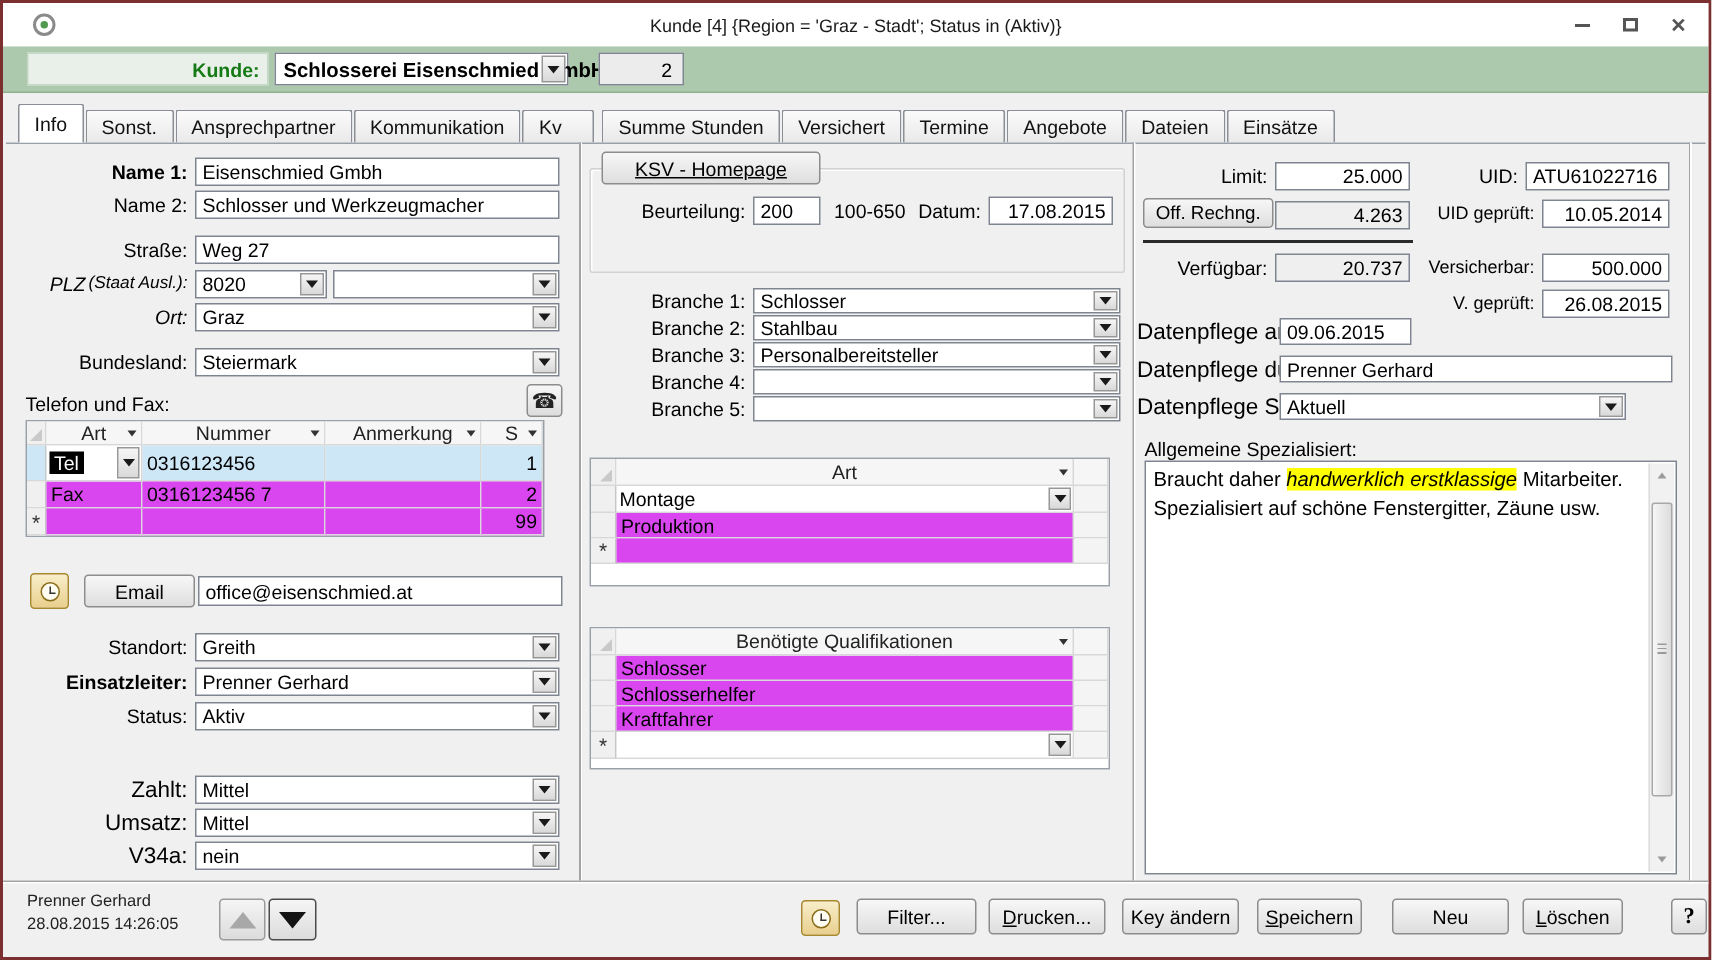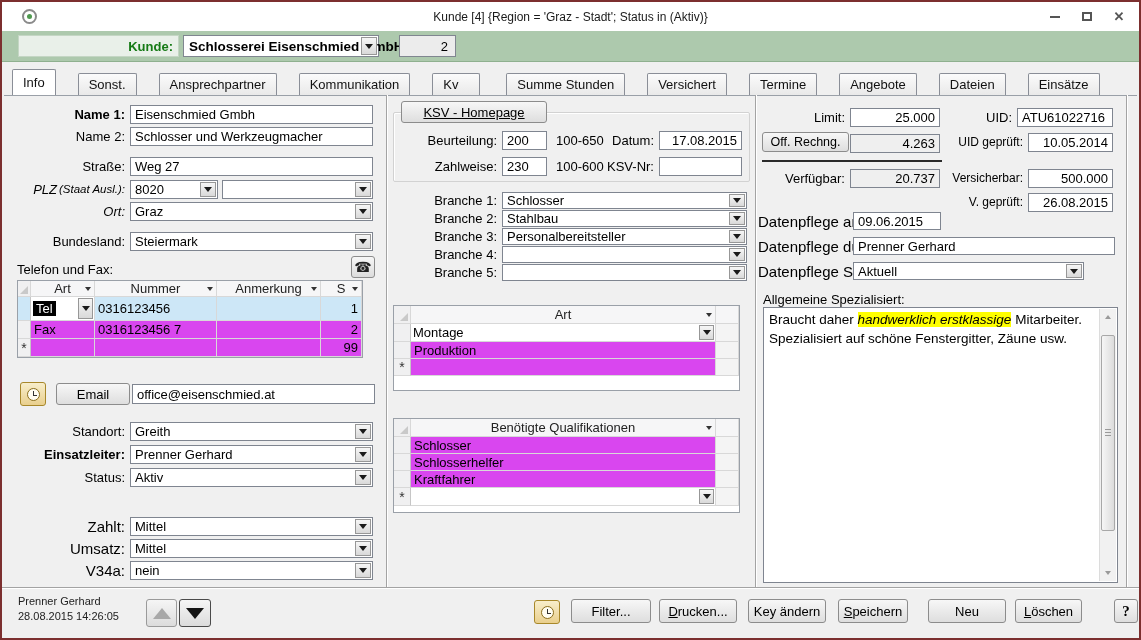--- a/index.html
+++ b/index.html
@@ -18,21 +18,21 @@
   .wc-close { font-size:13px; font-weight:bold; }
 
   
   .banner { position:absolute; top:29px; left:0; right:0; height:31px; background:#adc9ad; border-bottom:1px solid #8fb08f; }
   .kunde-labelbox { position:absolute; left:16px; top:4px; width:161px; height:22px; background:#e9f0e9; border:1px solid #c4d6c4; display:flex; align-items:center; justify-content:flex-end; padding-right:5px; }
   .kunde-label { color:#157a15; font-weight:bold; font-size:13px; }
   .kunde-combo { position:absolute; left:181px; top:4px; width:196px; height:22px; background:#fff; border:1px solid #808690; font-weight:bold; font-size:13.5px; display:flex; align-items:center; padding:0 20px 0 5px; white-space:nowrap; }
   .count-box { position:absolute; left:397px; top:4px; width:57px; height:22px; background:#ececec; border:1px solid #808690; font-size:13px; display:flex; align-items:center; justify-content:flex-end; padding-right:7px; }
 
   
-  .tabbar { position:absolute; top:67px; left:10px; right:10px; height:26px; display:flex; align-items:flex-end;gap:21px; }
+  .tabbar { position:absolute; top:67px; left:10px; right:10px; height:26px; display:flex; align-items:flex-end; }
   .tab { height:22px; background:linear-gradient(#fbfbfb,#e9e9e9); border:1px solid #8a8e97; border-bottom:none; border-radius:2px 2px 0 0; padding:0 10px; font-size:13px; display:flex; align-items:center; margin-right:1px; color:#111; }
   .tab.active { height:26px; background:#fff; position:relative; z-index:3; }
   .tab.gap-after { margin-right:5px; }
   .tab.wide { min-width:48px; }
   .content-top-line { position:absolute; top:93px; left:2px; right:2px; height:1px; background:#9aa0a8; }
 
   
   .vsep { position:absolute; width:2px; background:linear-gradient(90deg,#a3a3a3 50%,#ffffff 50%); }
   .hsep { position:absolute; height:2px; background:linear-gradient(#a3a3a3 50%,#ffffff 50%); }
 
@@ -330,27 +330,20 @@
   <div class="btn" style="left:399px; top:99px; width:146px; height:22px;">
     <span class="ul-all">KSV - Homepage</span>
   </div>
   <div class="frow" style="left:397px; top:128px;">
     <span class="lbl" style="width:103px;">Beurteilung:</span>
     <span class="field" style="width:45px;">200</span>
     <span class="lbl" style="width:56px; text-align:left; padding-left:9px;">100-650</span>
     <span class="lbl" style="width:56px;">Datum:</span>
     <span class="field num" style="width:83px;">17.08.2015</span>
   </div>
-  <div class="frow" style="left:397px; top:154px;">
-    <span class="lbl" style="width:103px;">Zahlweise:</span>
-    <span class="field" style="width:45px;">230</span>
-    <span class="lbl" style="width:56px; text-align:left; padding-left:9px;">100-600</span>
-    <span class="lbl" style="width:56px;">KSV-Nr:</span>
-    <span class="field" style="width:83px;"></span>
-  </div>
 
   <div class="frow" style="left:397px; top:188px;">
     <span class="lbl" style="width:103px;">Branche 1:</span>
     <span class="field combo" style="width:245px; height:17px;">
       <span>Schlosser</span>
       <span class="dd">
           <span class="tri"></span>
         </span>
     </span>
   </div>

